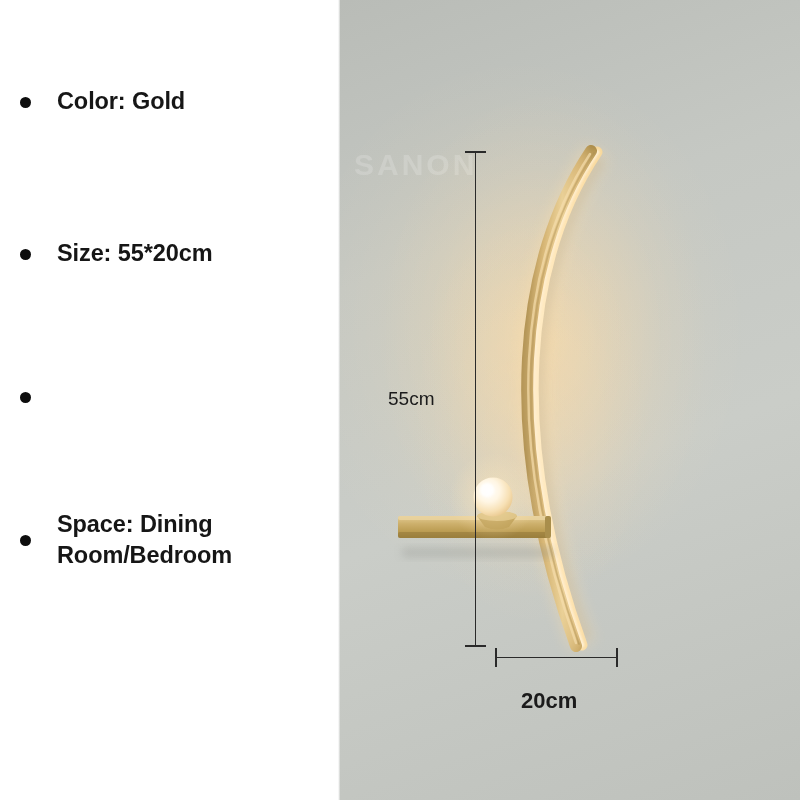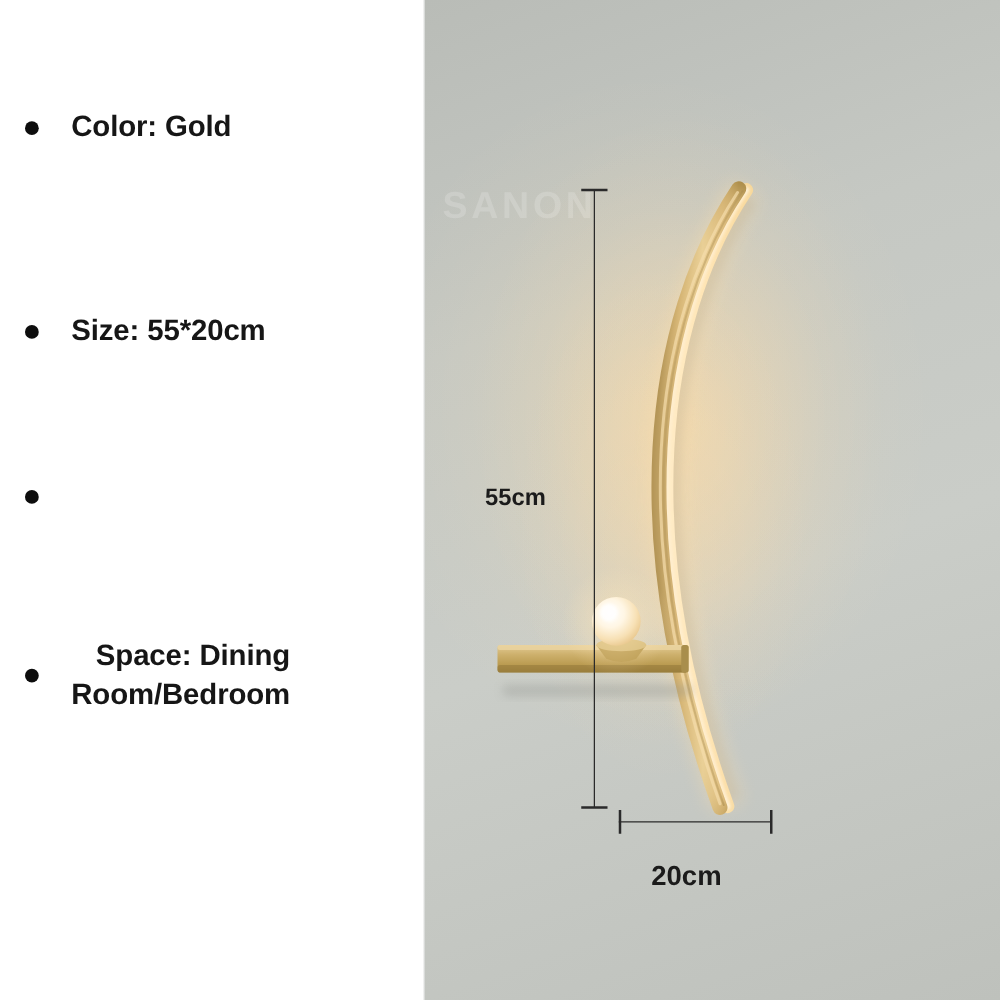--- a/index.html
+++ b/index.html
@@ -11,21 +11,20 @@
     height: 800px;
     font-family: "Liberation Sans", sans-serif;
     background: #ffffff;
     overflow: hidden;
   }
   #page {
     position: relative;
     width: 800px;
     height: 596px;
     display: flex;
-    text-align: right;
   }
 
   
   #spec-panel {
     position: relative;
     width: 340px;
     height: 800px;
     background: #ffffff;
     flex: 0 0 340px;
   }
@@ -61,21 +60,21 @@
     letter-spacing: -0.1px;
     white-space: pre-line;
   }
   .sup-unit {
     font-size: 0.62em;
     vertical-align: super;
     line-height: 0;
   }
 
   #spec-0 { top: 86px;  height: 32px; }
-  #spec-1 { top: 249px; height: 32px; }
+  #spec-1 { top: 238px; height: 32px; }
   #spec-2 { top: 365px; height: 64px; }
   #spec-3 { top: 508px; height: 64px; }
   #spec-4 { top: 650px; height: 64px; }
 
   
   #photo {
     position: relative;
     width: 460px;
     height: 800px;
     flex: 0 0 460px;
@@ -132,21 +131,21 @@
     height: 2px;
     background: #2a2a2a;
   }
   #vcap-top { top: 151px; }
   #vcap-bot { top: 645px; }
   #dim-vertical-label {
     position: absolute;
     left: 48px;
     top: 388px;
     font-size: 19px;
-    font-weight: bold;
+    font-weight: normal;
     color: #1b1b1b;
   }
 
   #dim-horizontal {
     position: absolute;
     left: 155px;
     top: 657px;
     width: 122px;
     height: 1px;
     background: #2a2a2a;

